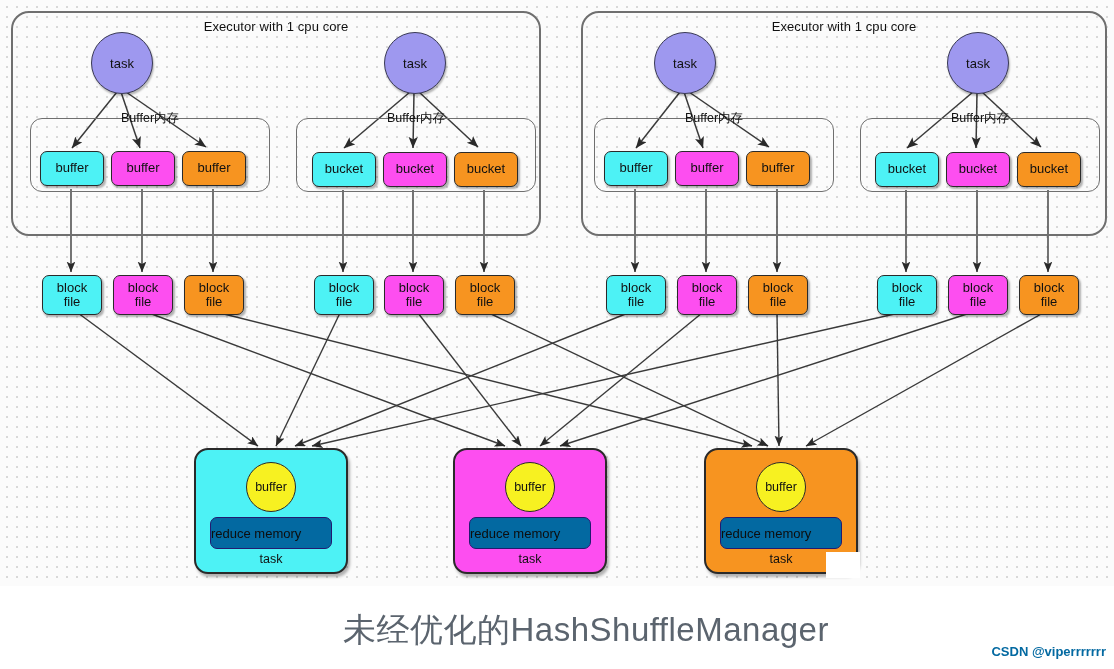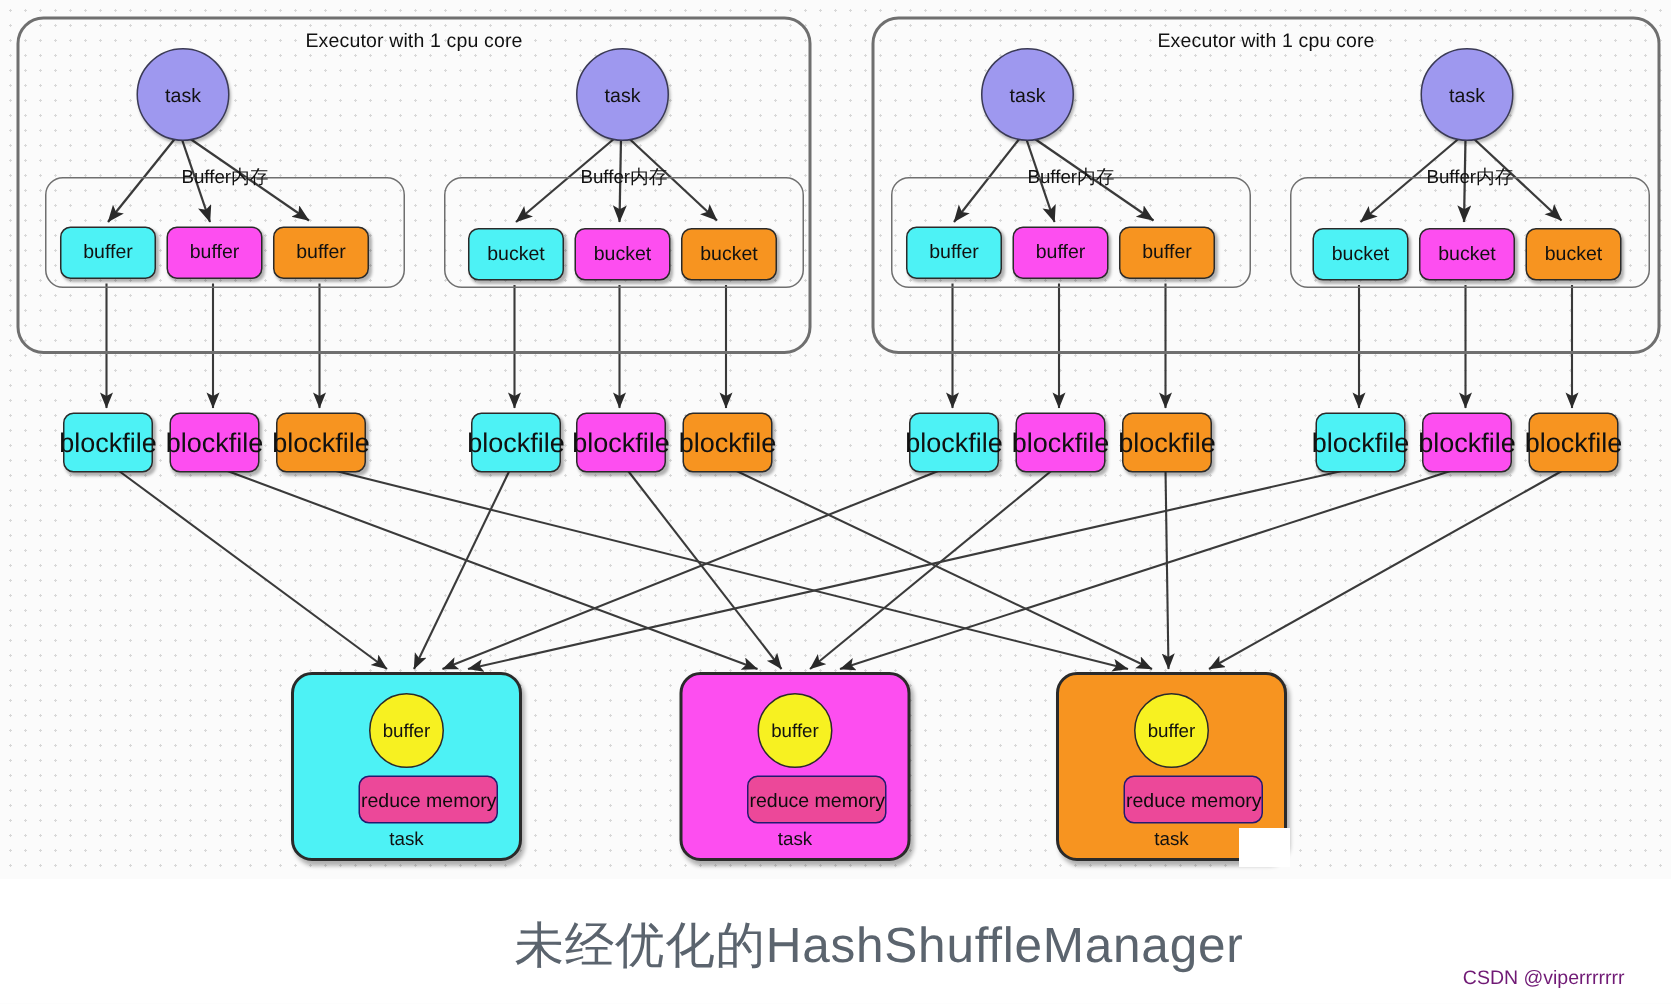--- a/index.html
+++ b/index.html
@@ -66,22 +66,22 @@
     text-align:center;line-height:1.08;
   }
   .cell.cyan{background:#4df2f5;}
   .cell.magenta{background:#fd4ef0;}
   .cell.orange{background:#f79420;}
 
   .blockfile{
     position:absolute;
     width:58px;height:38px;
     border:1.8px solid #2a2a2a;border-radius:7px;
-    display:flex;flex-direction:row;align-items:center;justify-content:center;
-    font-size:18px;color:#111;line-height:1.05;
+    display:flex;flex-direction:column;align-items:center;justify-content:center;
+    font-size:13px;color:#111;line-height:1.05;
     box-shadow:1.5px 2px 2px rgba(0,0,0,.30);
   }
   .blockfile.cyan{background:#4df2f5;}
   .blockfile.magenta{background:#fd4ef0;}
   .blockfile.orange{background:#f79420;}
 
   .reduce-task{
     position:absolute;
     border:2px solid #2a2a2a;border-radius:14px;
     box-shadow:2px 3px 3px rgba(0,0,0,.30);
@@ -91,43 +91,44 @@
   .reduce-task.orange{background:#f79420;}
   .rt-buffer{
     position:absolute;left:50%;transform:translateX(-50%);
     top:12px;width:48px;height:48px;border-radius:50%;
     background:#f7f121;border:1.6px solid #2a2a2a;
     display:flex;align-items:center;justify-content:center;
     font-size:12.5px;color:#111;
   }
   .rt-mem{
     position:absolute;left:14px;right:14px;top:67px;height:30px;
-    background:#ec4899;border:1.8px solid #231a70;border-radius:7px;
-    display:flex;align-items:center;justify-content:flex-end;
-    font-size:13px;color:#0d0d0d;margin-left:29px;
+    background:#0369a1;border:1.8px solid #231a70;border-radius:7px;
+    display:flex;align-items:center;justify-content:flex-start;
+    font-size:13px;color:#0d0d0d;
   }
   .rt-label{
     position:absolute;left:0;width:100%;bottom:6px;
     text-align:center;font-size:12.5px;color:#111;
   }
   .white-patch{
     position:absolute;background:#ffffff;
   }
   #caption{
     position:absolute;left:0;top:608px;width:1114px;
     text-align:center;
     font-size:33px;color:#5b646e;
     font-family:"Liberation Sans","DejaVu Sans",sans-serif;
     letter-spacing:.5px;
     padding-left:29px;
   }
   #watermark{
-    position:absolute;right:31px;bottom:10px;
-    font-size:13px;color:#701a75;
+    position:absolute;right:8px;bottom:10px;
+    font-size:13px;color:#0369a1;
     font-family:"Liberation Sans","DejaVu Sans",sans-serif;
+    font-weight:bold;
   }
 </style>
 </head>
 <body>
 
 <div id="stage"></div>
 <div id="caption-band"></div>
 
 <svg id="svg-layer" viewBox="0 0 1114 669">
   <defs>

